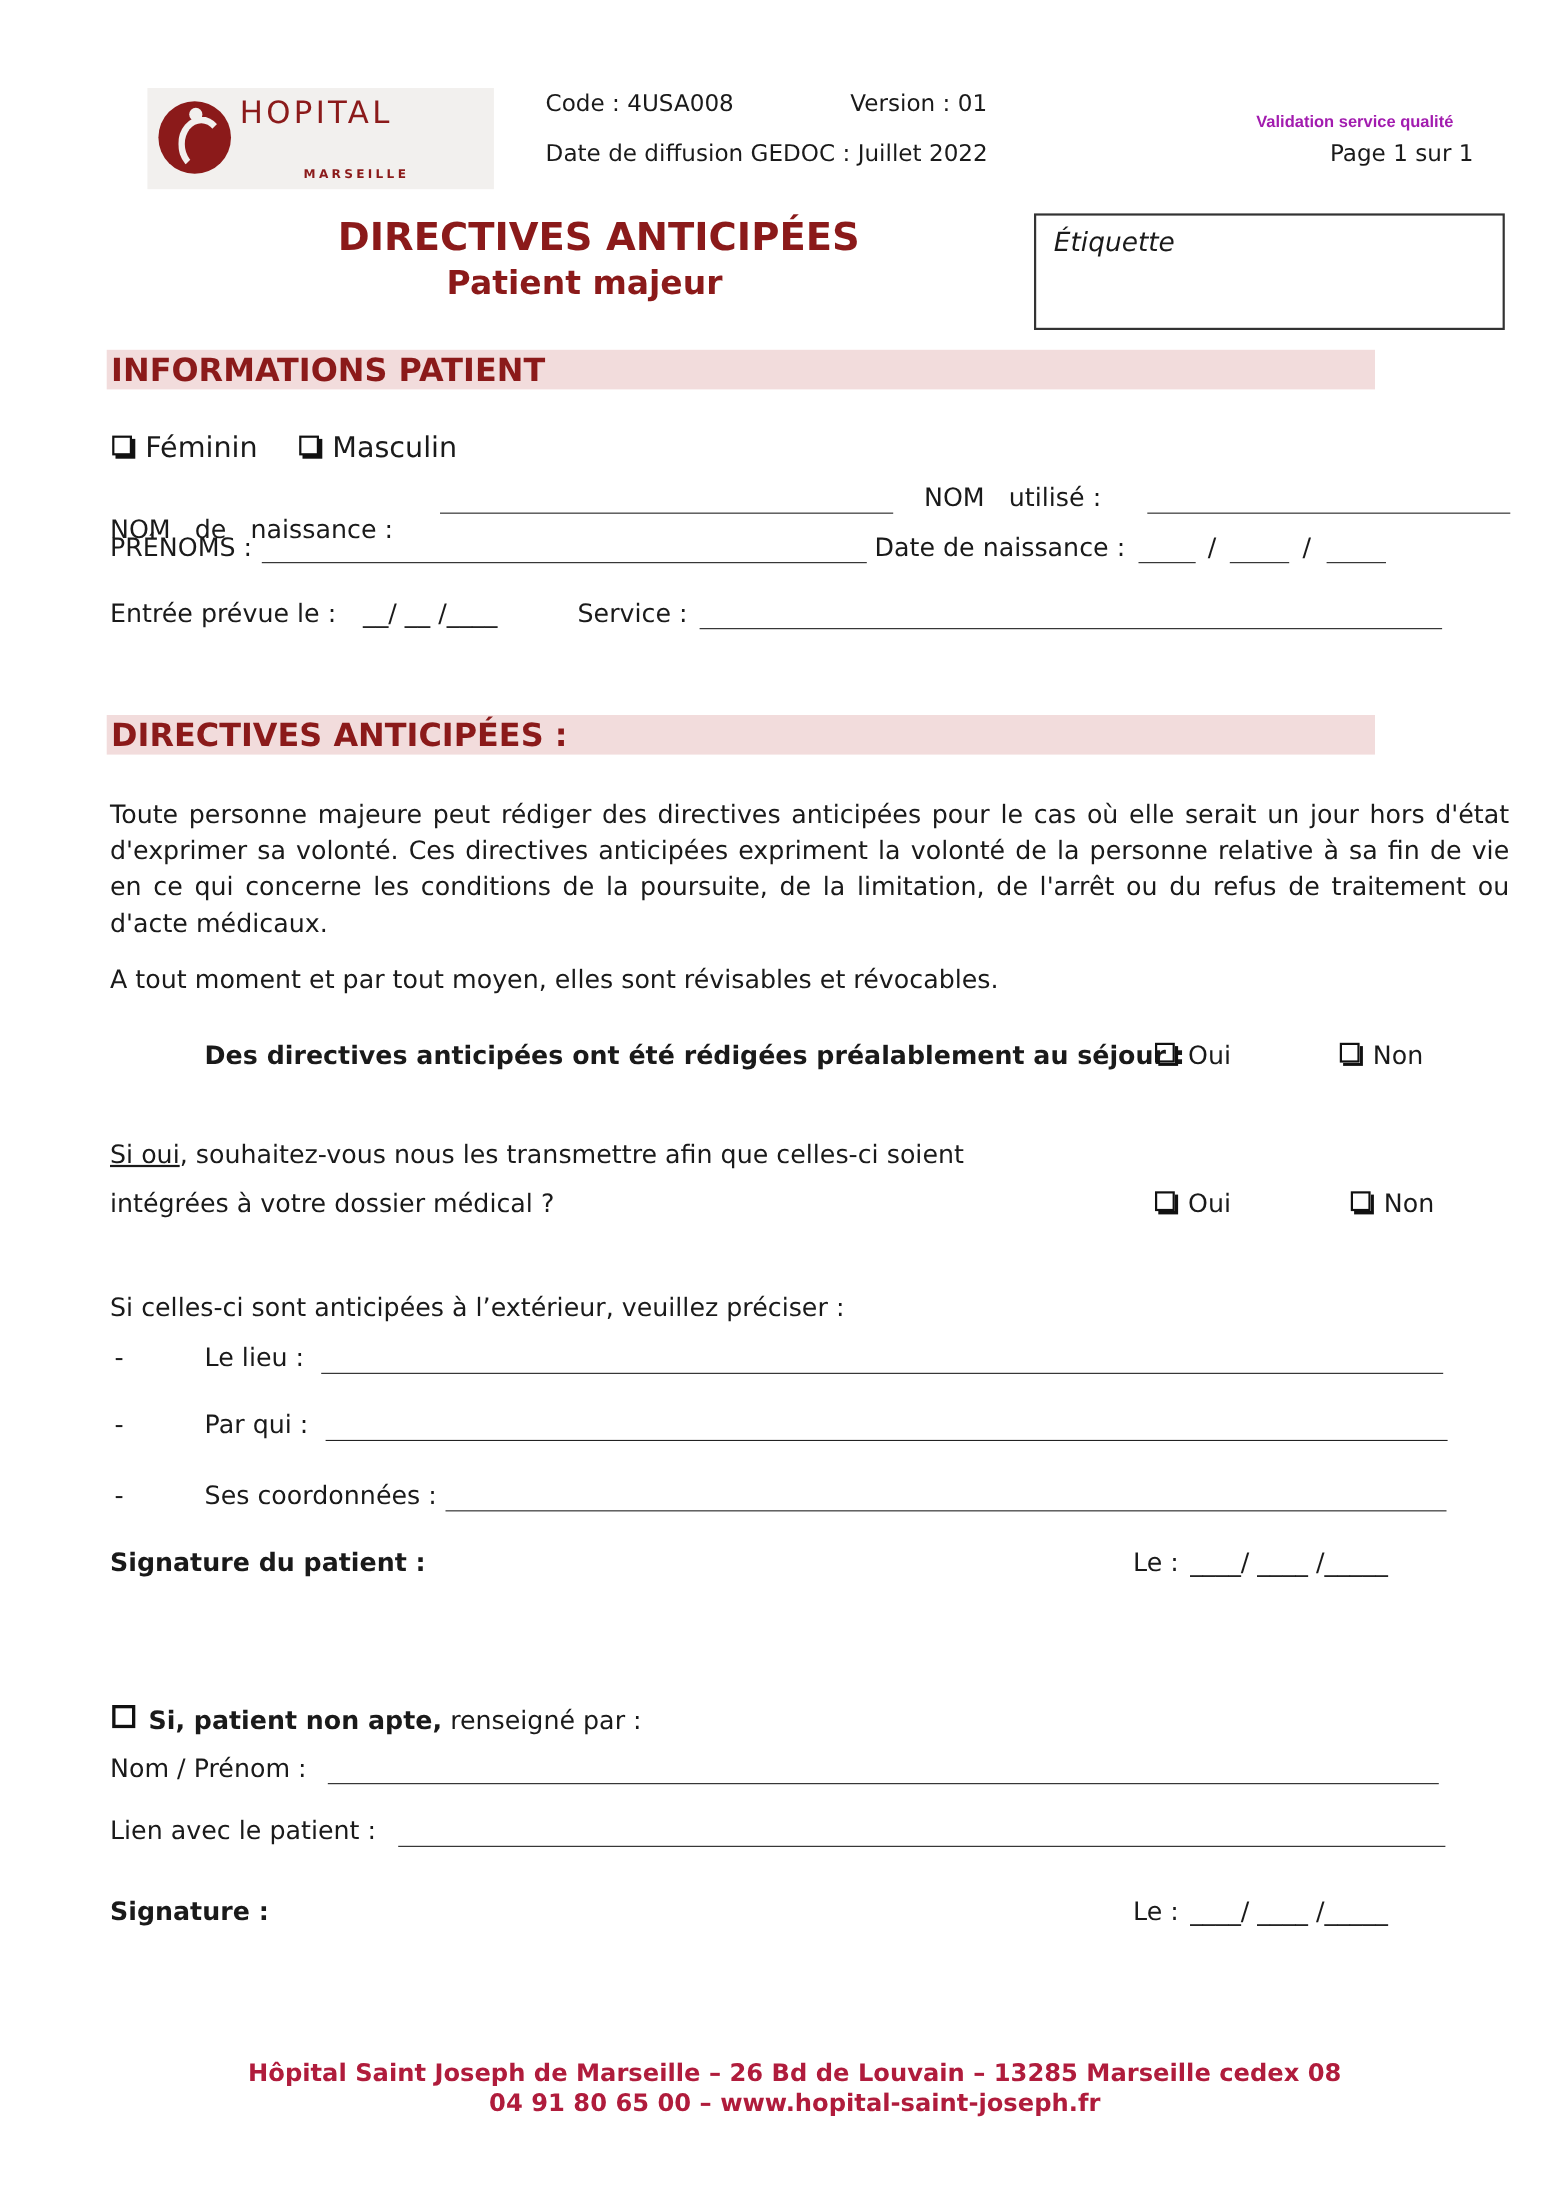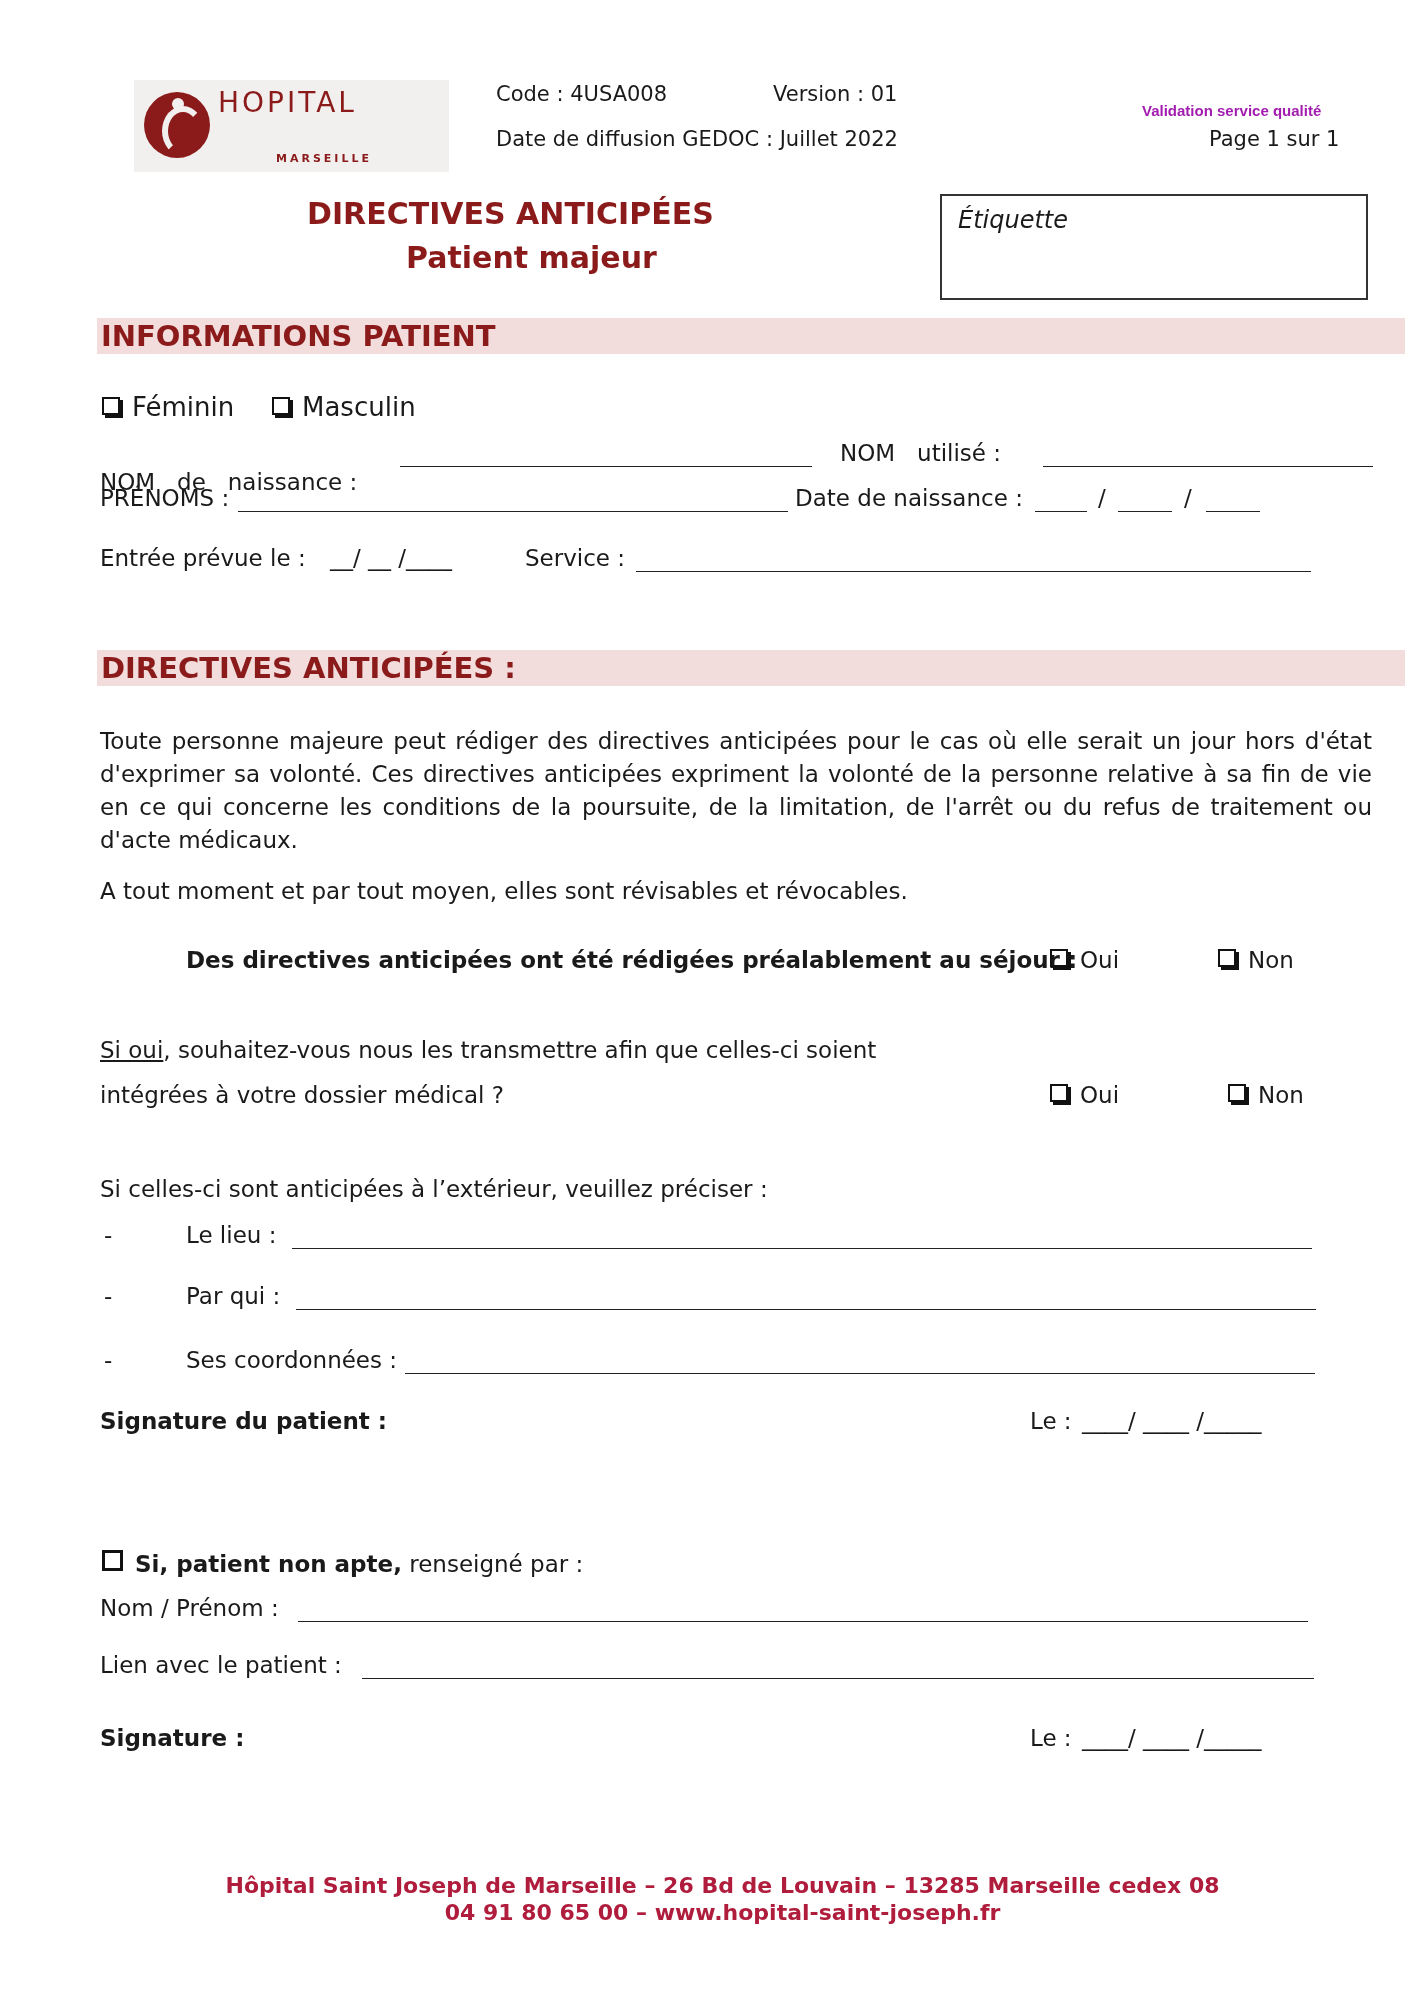--- a/index.html
+++ b/index.html
@@ -9,25 +9,25 @@
   .logo { position:absolute; left:134px; top:80px; width:315px; height:92px; background:#f2f0ee; }
   .logo-mark { position:absolute; left:10px; top:12px; width:66px; height:66px; border-radius:50%; background:#8b1a1a; }
   .logo-mark::before { content:""; position:absolute; left:18px; top:14px; width:30px; height:38px; border-radius:50%;
                        border:6px solid #f2f0ee; border-right-color:transparent; border-bottom-color:transparent; }
   .logo-mark::after { content:""; position:absolute; left:28px; top:6px; width:12px; height:12px; border-radius:50%; background:#f2f0ee; }
   .logo-t1 { position:absolute; left:84px; top:6px; font-size:28px; letter-spacing:3px; color:#8b1a1a; font-family:"DejaVu Sans", sans-serif; }
   .logo-t2 { position:absolute; left:82px; top:34px; font-size:31px; font-weight:bold; letter-spacing:1px; color:#8b1a1a; }
   .logo-t3 { position:absolute; left:142px; top:72px; font-size:11px; font-weight:bold; letter-spacing:3px; color:#8b1a1a; }
   .hdr { font-size:21px; color:#1a1a1a; }
   .valid { font-size:15px; font-weight:bold; color:#a21caf; font-family:"Liberation Sans", sans-serif; }
-  .title { font-size:30px; font-weight:bold; color:#8b1a1a; }
+  .title { font-size:35px; font-weight:bold; color:#8b1a1a; }
   .subtitle { font-size:30px; font-weight:bold; color:#8b1a1a; }
   .etiquette { position:absolute; left:940px; top:194px; width:428px; height:106px; border:2px solid #333; box-sizing:border-box;font-style:italic; }
   .etiquette span { position:absolute; left:16px; top:10px; font-size:24px; }
-  .section { position:absolute; left:97px; width:1308px; height:36px; background:#f2dcdc; }
+  .section { position:absolute; left:97px; width:1153px; height:36px; background:#f2dcdc; }
   .section span { position:absolute; left:4px; top:1px; font-size:29px; font-weight:bold; color:#8b1a1a; }
   .cb { display:inline-block; width:14px; height:14px; border:2px solid #111; box-shadow:3px 3px 0 #111; margin-right:12px; vertical-align:1px; }
   .line { position:absolute; border-bottom:1.5px solid #222; height:0; }
   .para { position:absolute; left:100px; width:1272px; font-size:23px; line-height:33px; text-align:justify; }
   .bold { font-weight:bold; }
   .footer { position:absolute; left:0; width:1415px; text-align:center; font-size:22px; font-weight:bold; color:#b01c3c;padding-left:15px; }
   u { text-decoration:underline; }
 </style>
 </head>
 <body>

